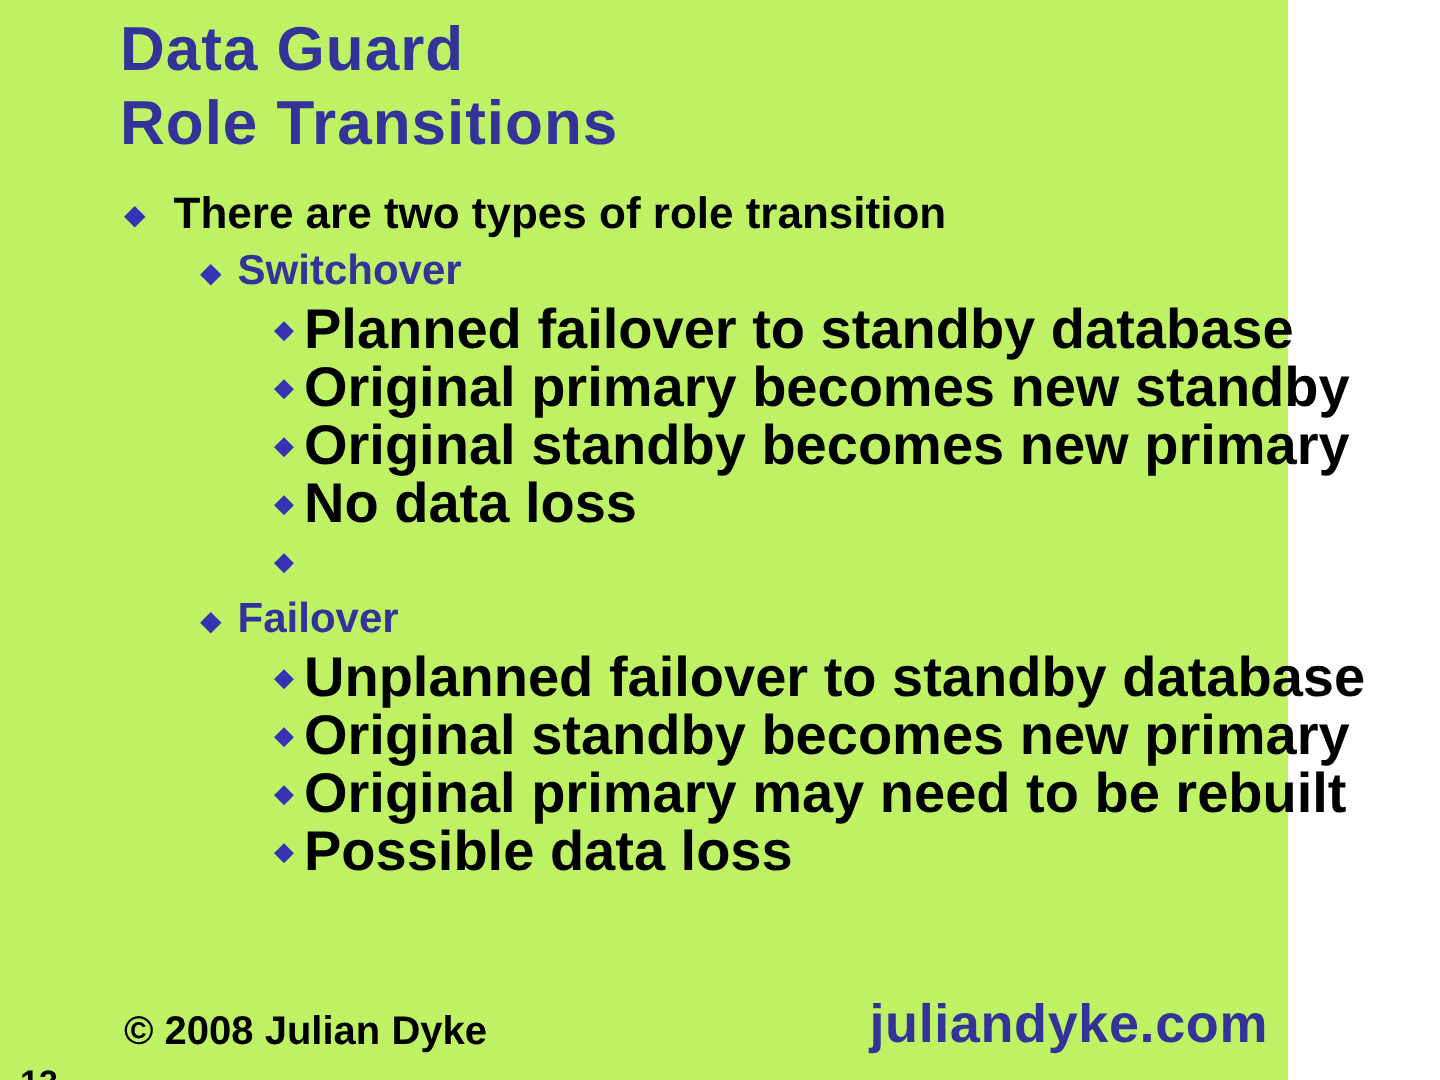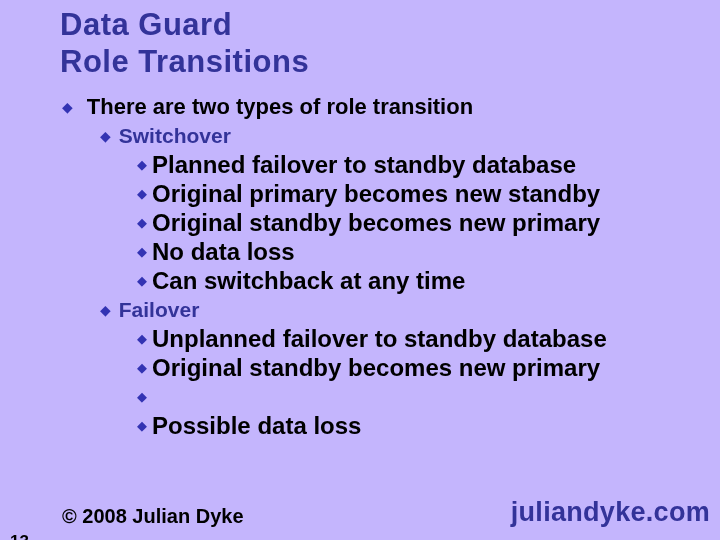--- a/index.html
+++ b/index.html
@@ -4,22 +4,22 @@
 <style>
   * { margin: 0; padding: 0; box-sizing: border-box; }
   html, body { background: #ffffff; }
   body {
     font-family: "Liberation Sans", "DejaVu Sans", sans-serif;
     width: 720px; height: 540px;
     overflow: hidden;
   }
   .slide {
     position: relative;
-    width: 720px; height: 540px;
-    background: #c4b5fd;
+    width: 644px; height: 540px;
+    background: #bef264;
   }
 
   
   .title {
     position: absolute;
     left: 60px; top: 6px;
     font-size: 31px;
     font-weight: bold;
     color: #333399;
     line-height: 37px;
@@ -52,21 +52,21 @@
   .l1 { margin-left: 62px; }
   .l1 .bullet { font-size: 14px; margin-right: 14px; }
   .l1 .text { font-size: 22px; text-align: center; }
 
   .l2 { margin-left: 100px; }
   .l2 .bullet { font-size: 14px; margin-right: 8px; }
   .l2 .text { font-size: 21px; }
 
   .l3 { margin-left: 137px; }
   .l3 .bullet { font-size: 13px; margin-right: 5px; }
-  .l3 .text { font-size: 24px; }
+  .l3 .text { font-size: 28px; }
 
   
   .page-number {
     position: absolute;
     left: 10px; top: 504px;
     font-size: 17px;
     font-weight: bold;
     color: #000000;
     margin-top: 28px;
   }
@@ -124,40 +124,40 @@
       <span class="text">Original standby becomes new primary</span>
     </div>
 
     <div class="row l3">
       <span class="bullet">◆</span>
       <span class="text">No data loss</span>
     </div>
 
     <div class="row l3">
       <span class="bullet">◆</span>
-      <span class="text">Can switchback at any time</span>
     </div>
 
     <div class="row l2">
       <span class="bullet">◆</span>
       <span class="text blue">Failover</span>
     </div>
 
     <div class="row l3">
       <span class="bullet">◆</span>
       <span class="text">Unplanned failover to standby database</span>
     </div>
 
     <div class="row l3">
       <span class="bullet">◆</span>
       <span class="text">Original standby becomes new primary</span>
     </div>
 
     <div class="row l3">
       <span class="bullet">◆</span>
+      <span class="text">Original primary may need to be rebuilt</span>
     </div>
 
     <div class="row l3">
       <span class="bullet">◆</span>
       <span class="text">Possible data loss</span>
     </div>
 
   </div>
 
   <div class="page-number">13</div>

